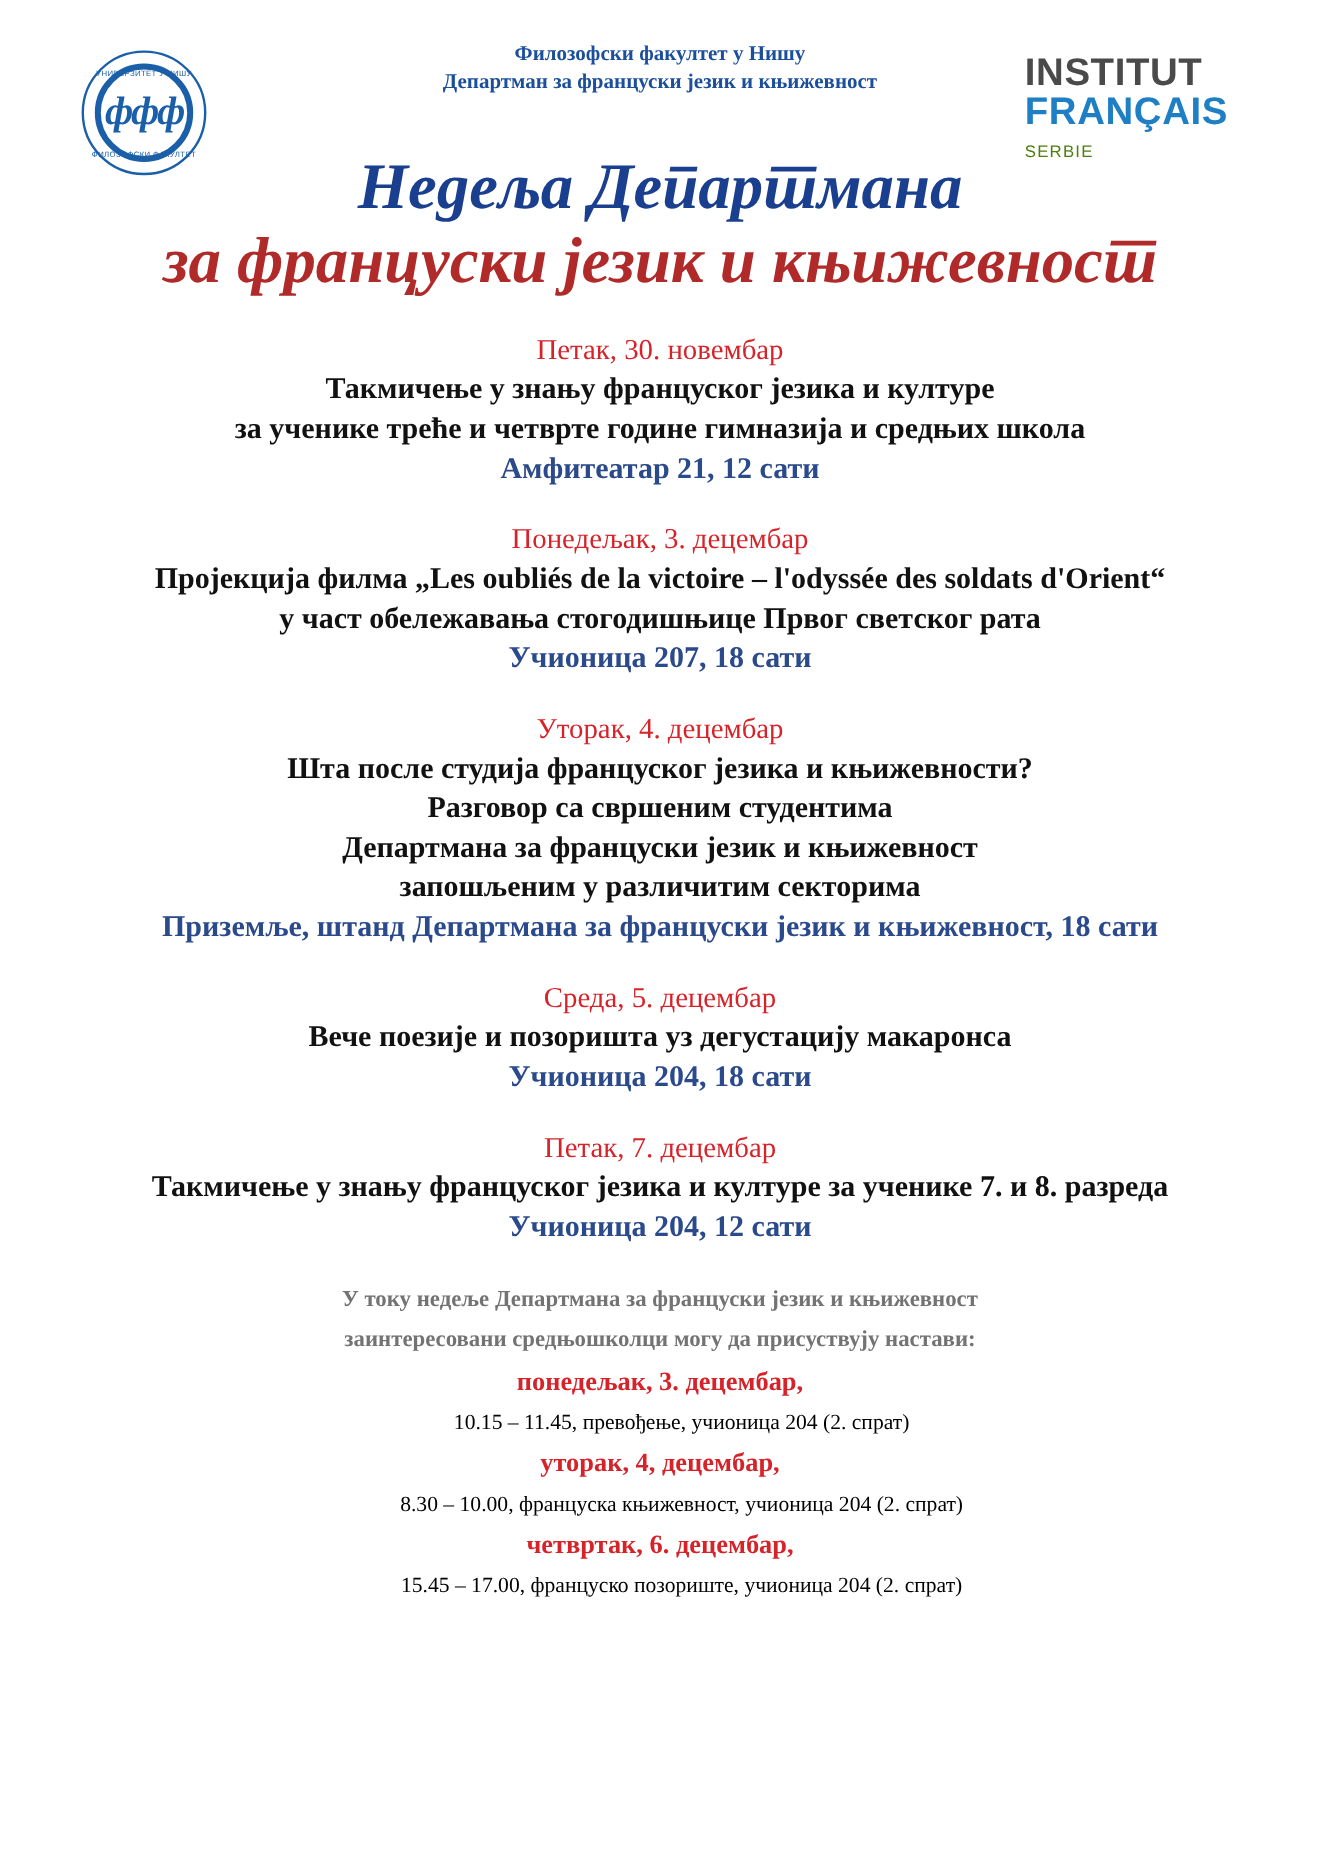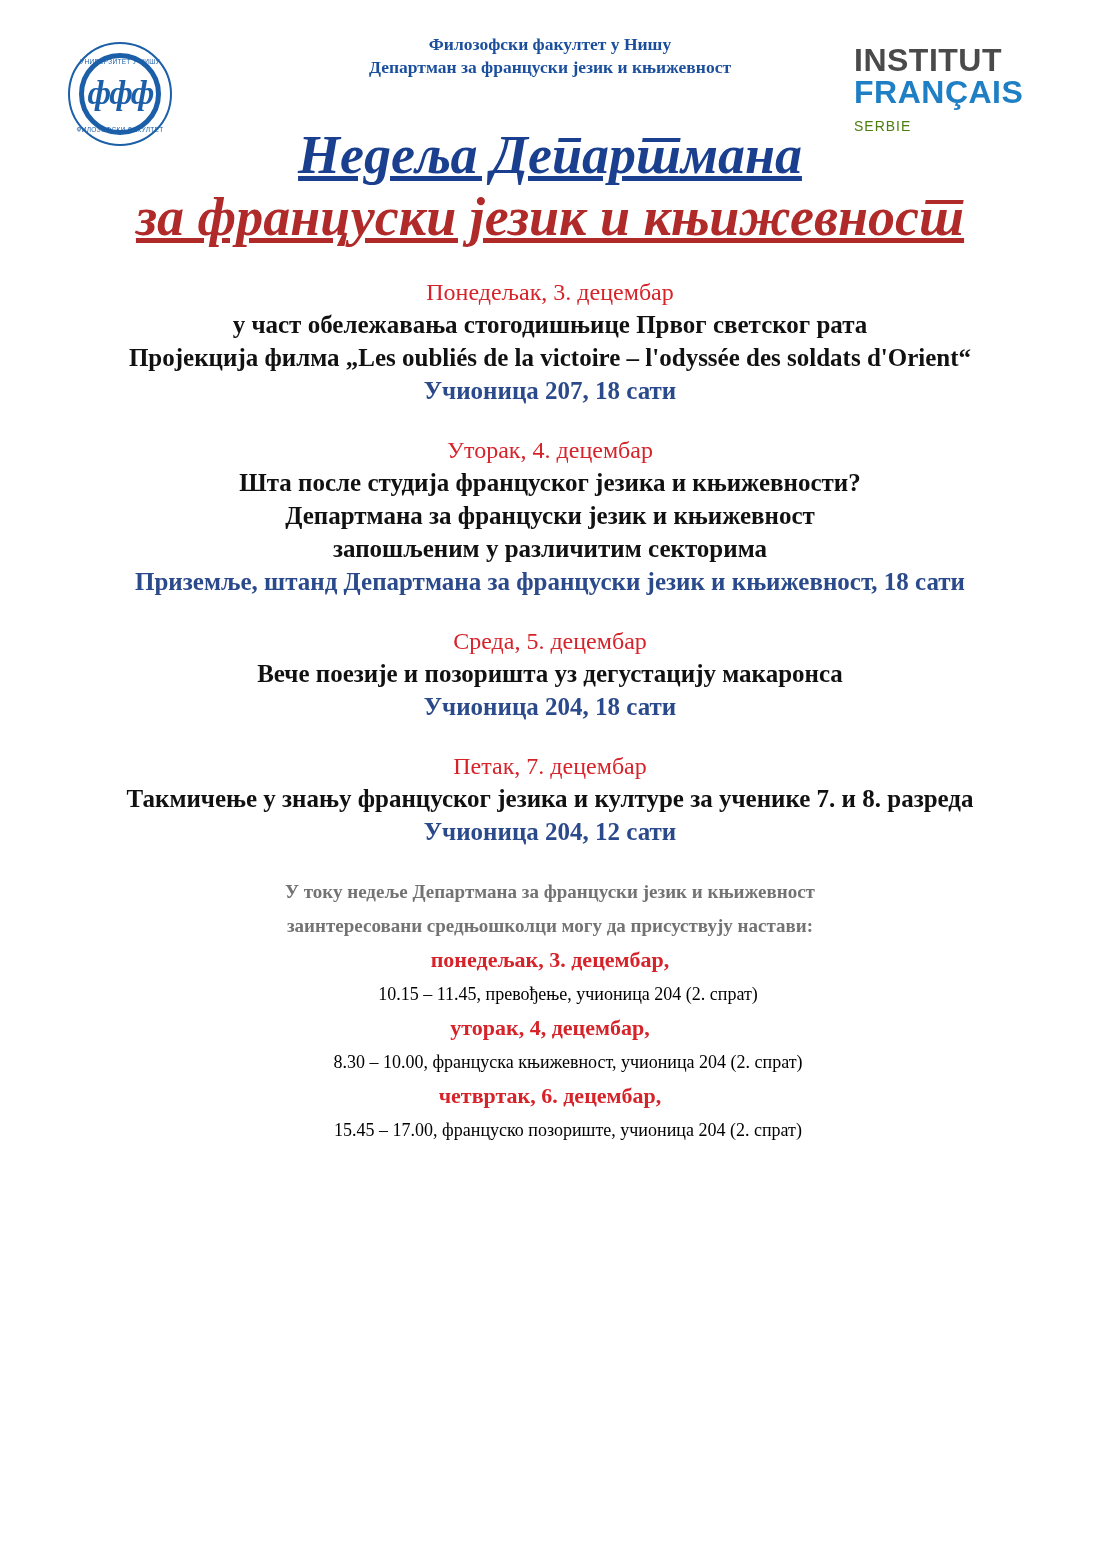--- a/index.html
+++ b/index.html
@@ -120,21 +120,20 @@
     margin-top: 6px;
   }
   .main-title .t1,
   .main-title .t2 {
     font-family: "Liberation Serif", serif;
     font-style: italic;
     font-weight: bold;
     font-size: 54px;
     line-height: 62px;
     color: #1b3f8f;
-    text-decoration: underline;
   }
   .main-title .t2 { color: #b02a2a; }
 
   
   .events {
     margin-top: 28px;
     text-align: center;
   }
   .event {
     margin-bottom: 26px;
@@ -214,31 +213,38 @@
     </div>
   </div>
 
   <div class="main-title">
     <div class="t1">Недеља Департмана</div>
     <div class="t2">за француски језик и књижевност</div>
   </div>
 
   <div class="events">
 
+    <div class="event">
+      <div class="date">Петак, 30. новембар</div>
+      <div class="title">Такмичење у знању француског језика и културе</div>
+      <div class="title">за ученике треће и четврте године гимназија и средњих школа</div>
+      <div class="place">Амфитеатар 21, 12 сати</div>
+    </div>
 
     <div class="event">
       <div class="date">Понедељак, 3. децембар</div>
+      <div class="title">Пројекција филма „Les oubliés de la victoire – l'odyssée des soldats d'Orient“</div>
       <div class="title">у част обележавања стогодишњице Првог светског рата</div>
-      <div class="title">Пројекција филма „Les oubliés de la victoire – l'odyssée des soldats d'Orient“</div>
       <div class="place">Учионица 207, 18 сати</div>
     </div>
 
     <div class="event">
       <div class="date">Уторак, 4. децембар</div>
       <div class="title">Шта после студија француског језика и књижевности?</div>
+      <div class="title">Разговор са свршеним студентима</div>
       <div class="title">Департмана за француски језик и књижевност</div>
       <div class="title">запошљеним у различитим секторима</div>
       <div class="place">Приземље, штанд Департмана за француски језик и књижевност, 18 сати</div>
     </div>
 
     <div class="event">
       <div class="date">Среда, 5. децембар</div>
       <div class="title">Вече поезије и позоришта уз дегустацију макаронса</div>
       <div class="place">Учионица 204, 18 сати</div>
     </div>

